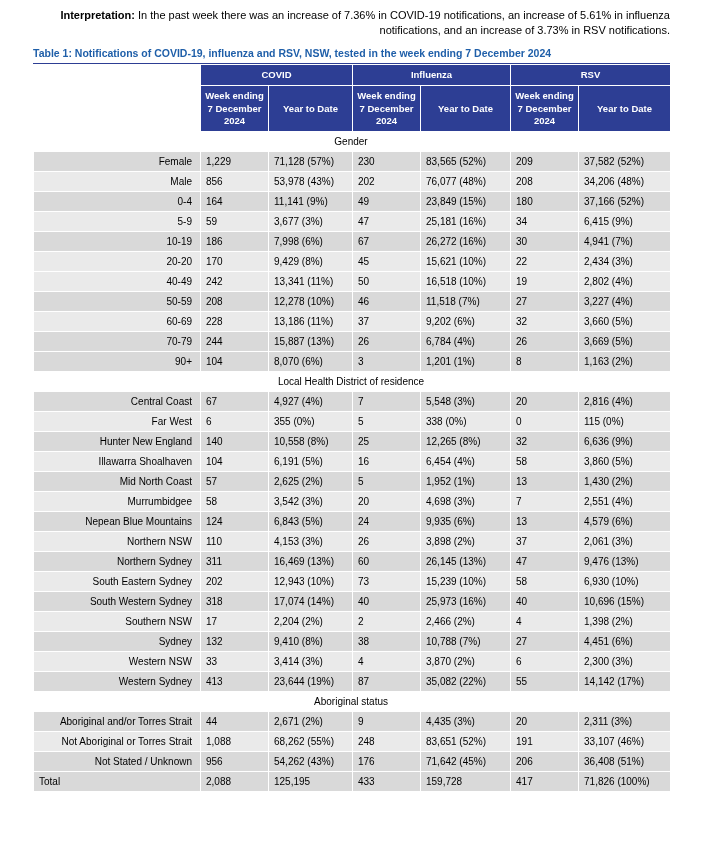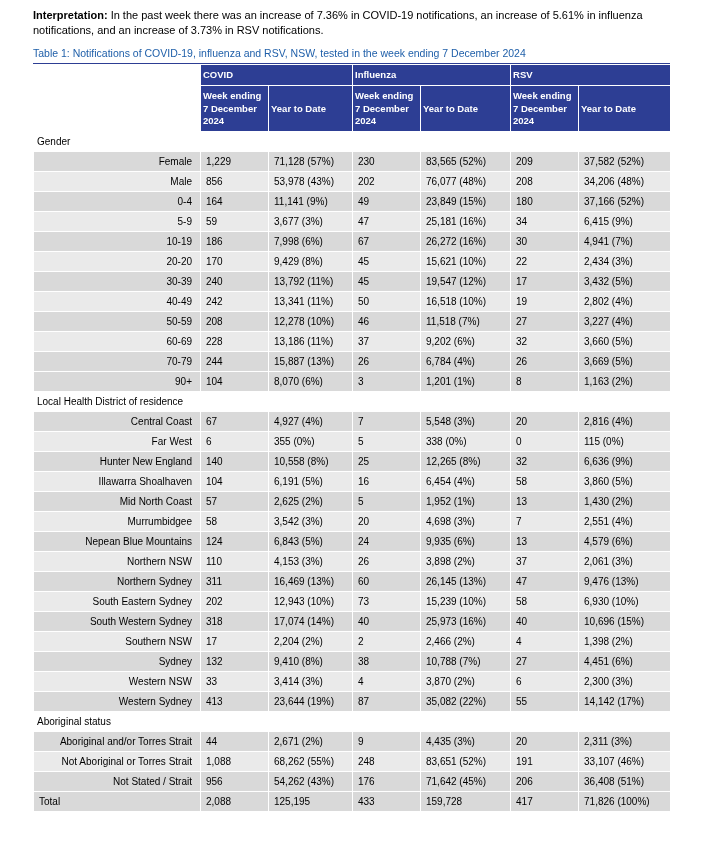--- a/index.html
+++ b/index.html
@@ -10,61 +10,63 @@
     font-family: "Liberation Sans", sans-serif;
     color: #000000;
     overflow: hidden;
   }
   .page { padding: 8px 33px 0 33px; }
 
   .interpretation {
     font-size: 11px;
     line-height: 1.32;
     margin: 0 0 10px 0;
+    text-align: right;
   }
   .interpretation b { font-weight: bold; }
 
   .table-title {
     color: var(--title-color, #1F5FA9);
     font-size: 10.5px;
     margin: 0;
     padding-bottom: 4px;
     border-bottom: 1px solid var(--header-bg, #2D3E94);
+    font-weight: bold;
   }
 
   table.notif {
     border-collapse: collapse;
     table-layout: fixed;
     width: 637px;
     font-size: 10px;
   }
   table.notif th, table.notif td {
     border: 1px solid #ffffff;
     overflow: hidden;
   }
   thead th {
     background: var(--header-bg, #2D3E94);
     color: #ffffff;
     font-weight: bold;
-    text-align: left;
+    text-align: center;
     vertical-align: middle;
     padding: 4px 2px;
     font-size: 9.5px;
     line-height: 1.3;
   }
   thead th.corner { background: #ffffff; }
 
   tbody td {
     padding: 3px 5px;
     line-height: 1.3;
     white-space: nowrap;
   }
   tr.section-row td {
     background: #ffffff;
-    text-align: left;
+    text-align: center;
     padding-left: 3px;
   }
   tr.data-row td.label { text-align: right; padding-right: 8px; margin-top: 24px; }
   tr.stripe-a td { background: var(--stripe-dark, #D9D9D9); }
   tr.stripe-b td { background: var(--stripe-light, #EAEAEA); }
   tr.total-row td { background: var(--stripe-dark, #D9D9D9); }
   tr.total-row td.label { text-align: left; padding-left: 5px; }
 </style>
 </head>
 <body>
@@ -152,29 +154,20 @@
         </tr>
         <tr class="data-row stripe-b">
           <td class="label">20-20</td>
           <td>170</td>
           <td>9,429 (8%)</td>
           <td>45</td>
           <td>15,621 (10%)</td>
           <td>22</td>
           <td>2,434 (3%)</td>
         </tr>
-        <tr class="data-row stripe-a">
-          <td class="label">30-39</td>
-          <td>240</td>
-          <td>13,792 (11%)</td>
-          <td>45</td>
-          <td>19,547 (12%)</td>
-          <td>17</td>
-          <td>3,432 (5%)</td>
-        </tr>
         <tr class="data-row stripe-b">
           <td class="label">40-49</td>
           <td>242</td>
           <td>13,341 (11%)</td>
           <td>50</td>
           <td>16,518 (10%)</td>
           <td>19</td>
           <td>2,802 (4%)</td>
         </tr>
         <tr class="data-row stripe-a">
@@ -366,21 +359,21 @@
         <tr class="data-row stripe-b">
           <td class="label">Not Aboriginal or Torres Strait</td>
           <td>1,088</td>
           <td>68,262 (55%)</td>
           <td>248</td>
           <td>83,651 (52%)</td>
           <td>191</td>
           <td>33,107 (46%)</td>
         </tr>
         <tr class="data-row stripe-a">
-          <td class="label">Not Stated / Strait</td>
+          <td class="label">Not Stated / Unknown</td>
           <td>956</td>
           <td>54,262 (43%)</td>
           <td>176</td>
           <td>71,642 (45%)</td>
           <td>206</td>
           <td>36,408 (51%)</td>
         </tr>
         <tr class="data-row total-row">
           <td class="label">Total</td>
           <td>2,088</td>

